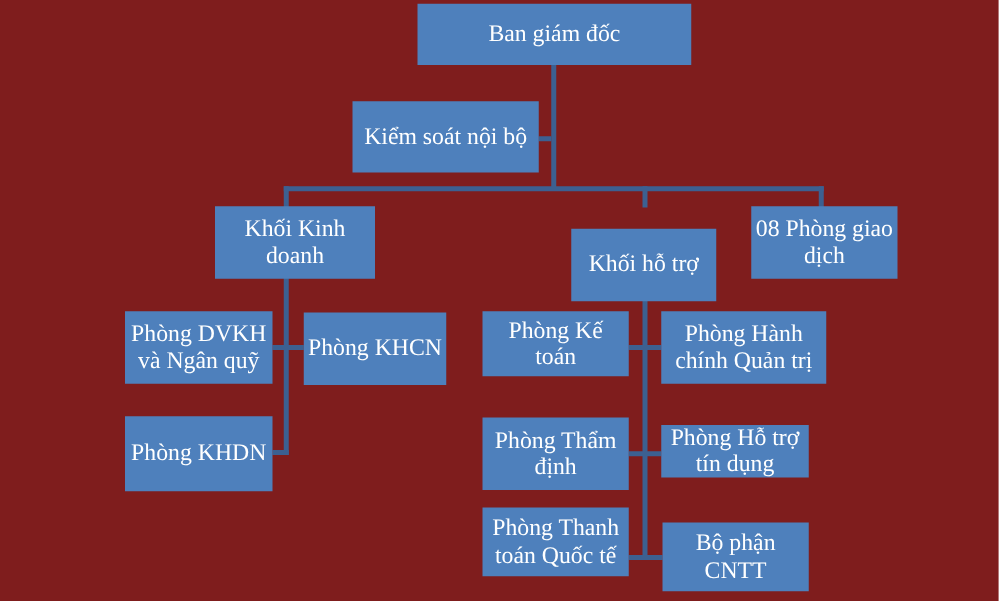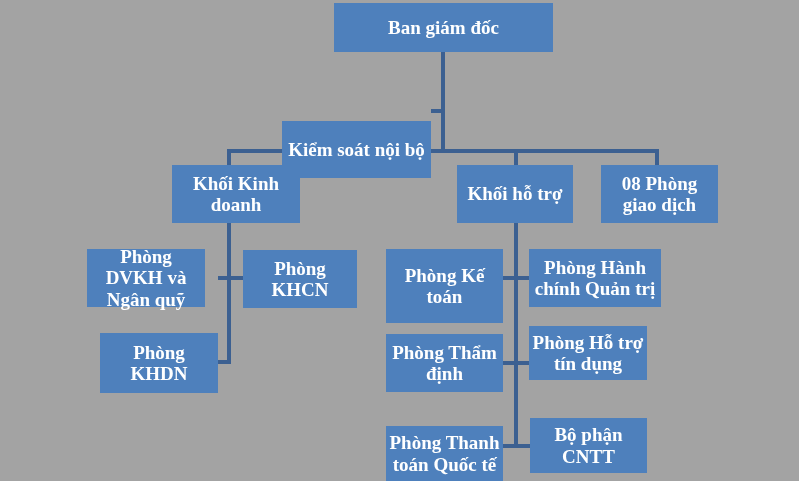--- a/index.html
+++ b/index.html
@@ -2,23 +2,22 @@
 <html><head>
 <meta charset="utf-8">
 <style>
   * { margin: 0; padding: 0; box-sizing: border-box; }
   html, body { background: #ffffff; }
   body { font-family: "Liberation Serif", "DejaVu Serif", serif; }
   .canvas {
     position: relative;
     width: 799px;
     height: 481px;
-    background: #a3a3a3;
+    background: #7f1d1d;
     overflow: hidden;
-    font-weight: bold;
   }
   .node {
     position: absolute;
     background: #4e80bc;
     color: #ffffff;
     display: flex;
     align-items: center;
     justify-content: center;
     text-align: center;
     font-size: 19px;
@@ -44,39 +43,39 @@
   <div class="connector" style="left:227px; top:222px; width:4px; height:142px;"></div>
   <div class="connector" style="left:218px; top:276px; width:25px; height:4px;"></div>
   <div class="connector" style="left:218px; top:360px; width:13px; height:4px;"></div>
   <div class="connector" style="left:514px; top:222px; width:4px; height:226px;"></div>
   <div class="connector" style="left:503px; top:276px; width:26px; height:4px;"></div>
   <div class="connector" style="left:503px; top:361px; width:26px; height:4px;"></div>
   <div class="connector" style="left:503px; top:444px; width:27px; height:4px;"></div>
 
   <div class="node" style="left:334px; top:3px; width:219px; height:49px;">Ban giám đốc</div>
 
-  <div class="node" style="left:282px; top:81px; width:149px; height:57px;margin-top:40px;">Kiểm soát nội bộ</div>
+  <div class="node" style="left:282px; top:81px; width:149px; height:57px;">Kiểm soát nội bộ</div>
 
   <div class="node" style="left:172px; top:165px; width:128px; height:58px;">Khối Kinh doanh</div>
 
-  <div class="node" style="left:457px; top:165px; width:116px; height:58px;">Khối hỗ trợ</div>
+  <div class="node" style="left:457px; top:183px; width:116px; height:58px;">Khối hỗ trợ</div>
 
   <div class="node" style="left:601px; top:165px; width:117px; height:58px;">08 Phòng giao dịch</div>
 
-  <div class="node" style="left:87px; top:249px; width:118px; height:58px;">Phòng DVKH và Ngân quỹ</div>
+  <div class="node" style="left:100px; top:249px; width:118px; height:58px;">Phòng DVKH và Ngân quỹ</div>
 
   <div class="node" style="left:243px; top:250px; width:114px; height:58px;">Phòng KHCN</div>
 
   <div class="node" style="left:100px; top:333px; width:118px; height:60px;">Phòng KHDN</div>
 
-  <div class="node" style="left:386px; top:249px; width:117px; height:74px;">Phòng Kế toán</div>
+  <div class="node" style="left:386px; top:249px; width:117px; height:52px;">Phòng Kế toán</div>
 
   <div class="node" style="left:529px; top:249px; width:132px; height:58px;">Phòng Hành chính Quản trị</div>
 
   <div class="node" style="left:386px; top:334px; width:117px; height:58px;">Phòng Thẩm định</div>
 
-  <div class="node" style="left:529px; top:326px; width:118px; height:54px;">Phòng Hỗ trợ tín dụng</div>
+  <div class="node" style="left:529px; top:340px; width:118px; height:42px;">Phòng Hỗ trợ tín dụng</div>
 
-  <div class="node" style="left:386px; top:426px; width:117px; height:55px;">Phòng Thanh toán Quốc tế</div>
+  <div class="node" style="left:386px; top:406px; width:117px; height:55px;">Phòng Thanh toán Quốc tế</div>
 
   <div class="node" style="left:530px; top:418px; width:117px; height:55px;">Bộ phận CNTT</div>
 
 </div>
 
 </body></html>

